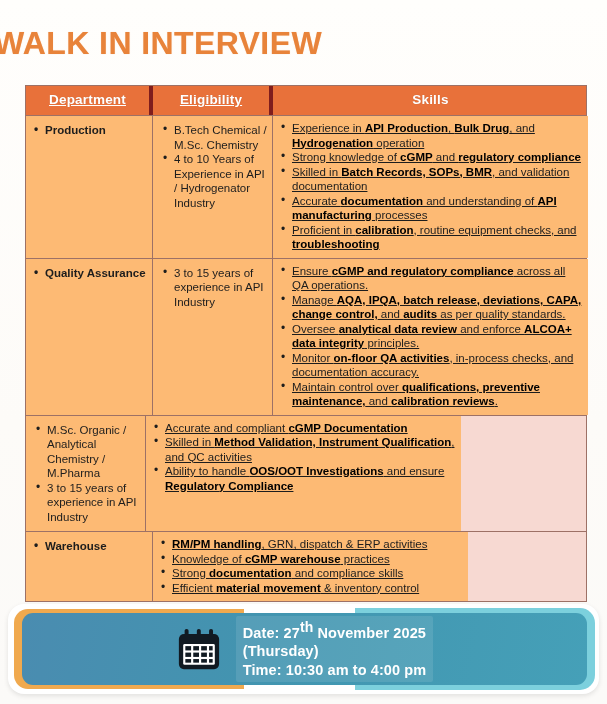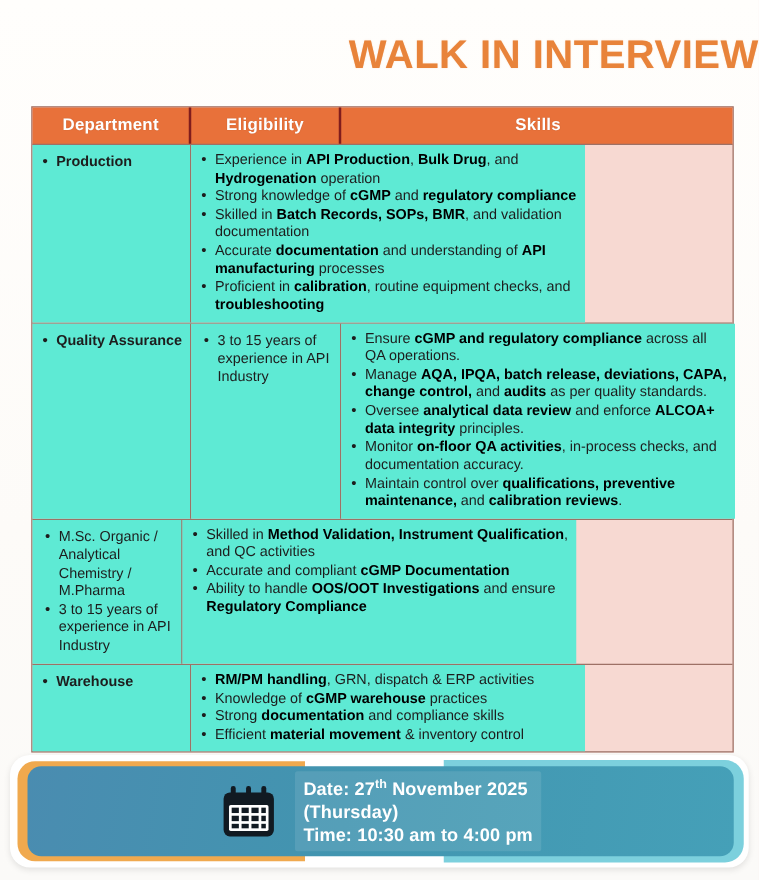--- a/index.html
+++ b/index.html
@@ -22,21 +22,21 @@
     background: linear-gradient(180deg, #fffefc 0%, #fdfbf8 60%, #fbfaf8 100%);
     box-sizing: border-box;
   }
 
   
   .title-wrap {
     position: absolute;
     left: 0;
     top: 24px;
     width: 607px;
-    text-align: right;
+    text-align: left;
     padding-left: 0px;
   }
   .title {
     display: inline-block;
     font-size: 32px;
     line-height: 38px;
     font-weight: bold;
     color: #e8833a;
     letter-spacing: 0.4px;
     font-family: "Liberation Sans", sans-serif;
@@ -70,31 +70,32 @@
     color: #ffffff;
     font-weight: bold;
     font-size: 13.5px;
     line-height: 16px;
     text-align: center;
     padding: 6px 4px 7px 4px;
     letter-spacing: 0.2px;
     text-shadow: 0 0 1px rgba(0,0,0,0.18);
   }
   .thead .cell.c1, .thead .cell.c2 {
-    border-right: 2px solid #7f1d1d;
+    border-right: 4px solid #7f1d1d;
+    text-decoration: underline;
   }
 
   .cell {
     box-sizing: border-box;
   }
   .c1 { width: 127px; flex: 0 0 127px; }
   .c2 { width: 120px; flex: 0 0 120px; }
   .c3 { width: 315px; flex: 0 0 315px; }
 
-  .tbody .cell { background: #5eead4; }
+  .tbody .cell { background: #fdba74; }
   .tbody .c1, .tbody .c2 { border-right: 1px solid #9d7166; }
 
   .tbody .c1 {
     padding: 7px 4px 7px 6px;
   }
   .tbody .c2 {
     padding: 7px 4px 7px 8px;
   }
   .tbody .c3 {
     padding: 5px 6px 6px 6px;
@@ -152,20 +153,21 @@
     color: #333;
   }
 
   
   .skill-list > li {
     font-size: 11.6px;
     line-height: 14.6px;
     padding-left: 12px;
     margin-bottom: 0.5px;
     color: #121212;
+    text-decoration: underline;
   }
   .skill-list > li::before {
     content: "\2022";
     left: 2px;
     font-size: 10px;
     top: 0px;
     color: #222;
   }
   .skill-list b { font-weight: bold; color: #000; }
 
@@ -235,21 +237,21 @@
     border-radius: 2px;
   }
   .banner-text div {
     color: #ffffff;
     font-weight: bold;
     font-size: 14.5px;
     line-height: 18.5px;
     letter-spacing: 0.1px;
     white-space: nowrap;
   }
-  sup { font-size: 10px; vertical-align: super; }
+  sup { font-size: 14px; vertical-align: super; }
 </style>
 </head>
 <body>
 
 <div class="page">
 
   <div class="title-wrap">
     <span class="title">WALK IN INTERVIEW</span>
   </div>
 
@@ -259,20 +261,26 @@
       <div class="cell c1">Department</div>
       <div class="cell c2">Eligibility</div>
       <div class="cell c3">Skills</div>
     </div>
 
     <div class="tbody">
         <div class="trow">
           <div class="cell c1">
             <ul class="blist dept-list">
               <li>Production</li>
+            </ul>
+          </div>
+          <div class="cell c2">
+            <ul class="blist elig-list">
+              <li>B.Tech Chemical / M.Sc. Chemistry</li>
+              <li>4 to 10 Years of Experience in API / Hydrogenator Industry</li>
             </ul>
           </div>
           <div class="cell c3">
             <ul class="blist skill-list">
               <li>Experience in <b>API Production</b>, <b>Bulk Drug</b>, and <b>Hydrogenation</b> operation</li>
               <li>Strong knowledge of <b>cGMP</b> and <b>regulatory compliance</b></li>
               <li>Skilled in <b>Batch Records, SOPs, BMR</b>, and validation documentation</li>
               <li>Accurate <b>documentation</b> and understanding of <b>API manufacturing</b> processes</li>
               <li>Proficient in <b>calibration</b>, routine equipment checks, and <b>troubleshooting</b></li>
             </ul>
@@ -301,22 +309,22 @@
         </div>
         <div class="trow">
           <div class="cell c2">
             <ul class="blist elig-list">
               <li>M.Sc. Organic / Analytical Chemistry / M.Pharma</li>
               <li>3 to 15 years of experience in API Industry</li>
             </ul>
           </div>
           <div class="cell c3">
             <ul class="blist skill-list">
+              <li>Accurate and compliant <b>cGMP Documentation</b></li>
               <li>Skilled in <b>Method Validation, Instrument Qualification</b>, and QC activities</li>
-              <li>Accurate and compliant <b>cGMP Documentation</b></li>
               <li>Ability to handle <b>OOS/OOT Investigations</b> and ensure <b>Regulatory Compliance</b></li>
             </ul>
           </div>
         </div>
         <div class="trow">
           <div class="cell c1">
             <ul class="blist dept-list">
               <li>Warehouse</li>
             </ul>
           </div>

